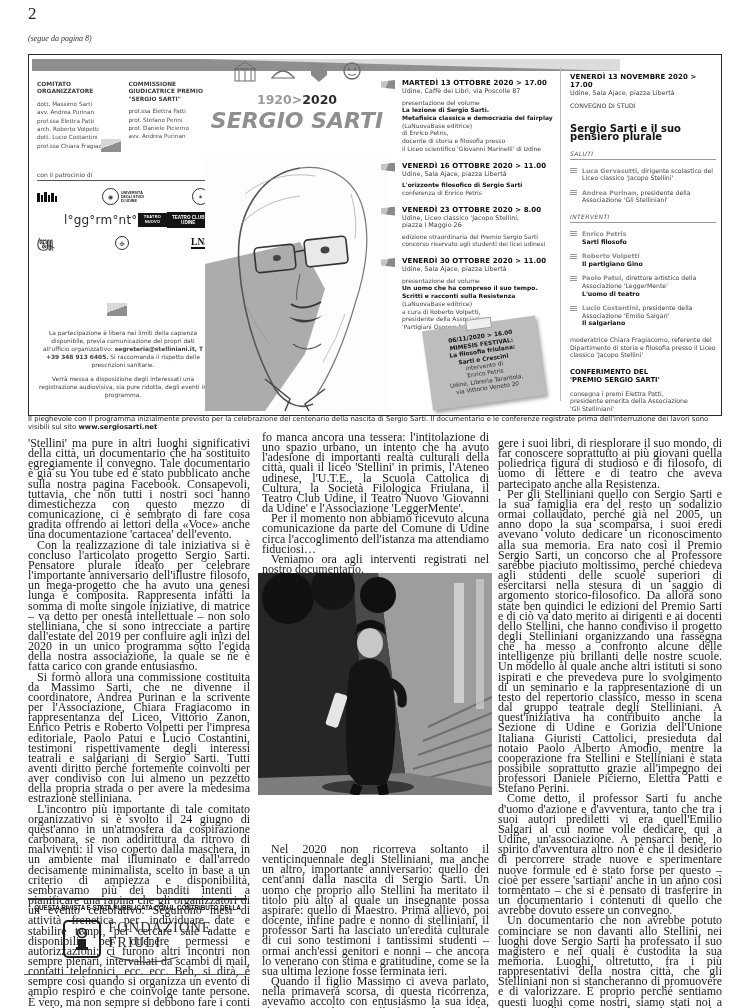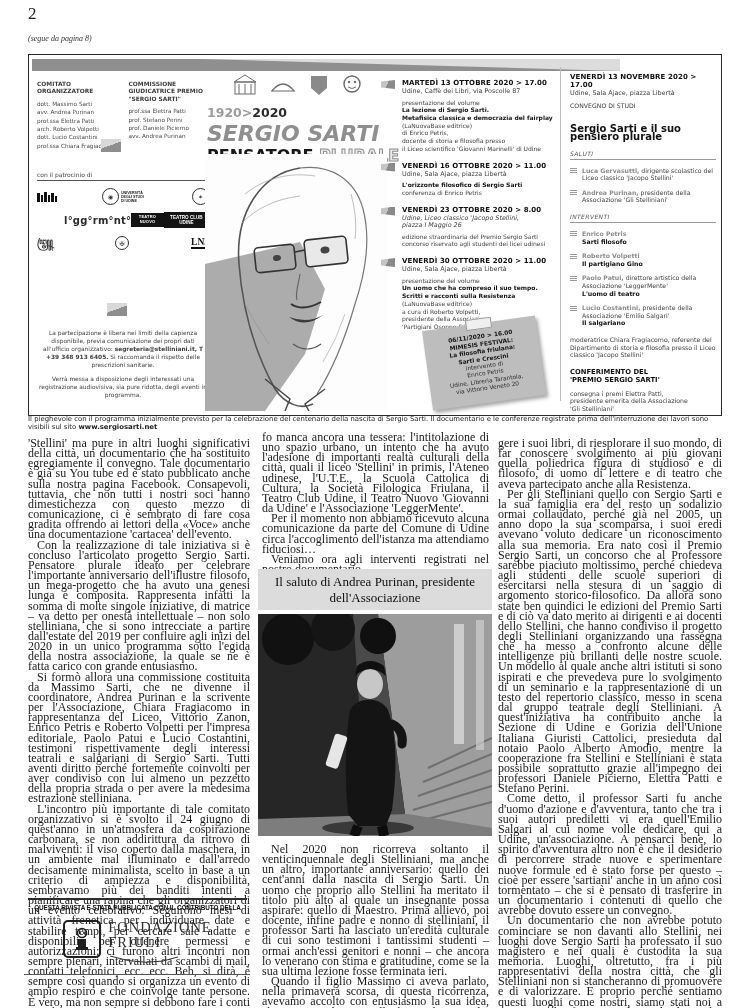--- a/index.html
+++ b/index.html
@@ -23,27 +23,27 @@
   .patlabel{font-size:6px;color:#444;padding-bottom:2px;border-bottom:1px solid #555;}
   .logorow{display:flex;align-items:center;justify-content:space-between;margin-top:7px;}
   .lg{display:flex;flex-direction:column;align-items:center;justify-content:center;color:#3a3a3a;}
   .lgbox{background:#141414;color:#fff;font-size:4px;line-height:4.6px;padding:2px 3px;text-align:center;
          font-family:"Liberation Sans",sans-serif;font-weight:bold;letter-spacing:.2px;}
   .lgframe{border:1.5px solid #141414;color:#141414;font-size:4.6px;line-height:5px;padding:2px 3px;text-align:center;
          font-family:"Liberation Sans",sans-serif;font-weight:bold;}
   .seal{width:15px;height:15px;border:1.6px solid #2d2d2d;border-radius:50%;display:flex;align-items:center;justify-content:center;font-size:6px;color:#2d2d2d;}
   .figures{display:flex;gap:1px;align-items:flex-end;height:10px;}
   .figures i{width:2.5px;background:#101010;display:block;}
-  .leggermente{font-size:10px;font-weight:bold;color:#2b2b2b;letter-spacing:.2px;font-family:"DejaVu Sans",sans-serif;padding-left:27px;}
+  .leggermente{font-size:12px;font-weight:normal;color:#2b2b2b;letter-spacing:.2px;font-family:"DejaVu Sans",sans-serif;padding-left:27px;}
   .ln3{font-size:9.5px;font-weight:bold;color:#111;font-family:"Liberation Serif",serif;border-bottom:2px solid #111;line-height:10px;}
   .unitext{font-size:3.6px;line-height:4px;font-weight:bold;text-align:left;margin-left:2px;color:#1c1c1c;font-family:"Liberation Sans",sans-serif;}
   .participation{position:absolute;left:9px;top:274px;width:170px;font-size:5.9px;line-height:8px;text-align:center;color:#3f3f3f;font-family:"DejaVu Sans",sans-serif;}
   .participation .p2{margin-top:6px;}
   
-  .centerTop{position:absolute;left:178px;top:15px;width:180px;text-align:left;}
+  .centerTop{position:absolute;left:178px;top:2px;width:180px;text-align:center;}
   .toplogos{display:flex;justify-content:center;gap:12px;height:30px;align-items:center;}
   .years{margin-top:5px;font-size:12.5px;font-family:"DejaVu Sans",sans-serif;}
   .years .gy{color:#9b9b9b;font-weight:600;}
   .years .bk{color:#2c2c2c;font-weight:bold;}
   .bigtitle{margin-top:1px;font-size:22px;font-style:italic;font-weight:900;color:#8f8f8f;letter-spacing:0;
             font-family:"DejaVu Sans",sans-serif;white-space:nowrap;}
   .subtitle{margin-top:0px;font-size:16px;font-weight:900;font-family:"DejaVu Sans",sans-serif;white-space:nowrap;}
   .subtitle .solid{color:#181818;}
   .subtitle .outline{color:#ececec;-webkit-text-stroke:1px #8f8f8f;text-shadow:0 0 0.5px #8f8f8f;}
   .portrait{position:absolute;left:176px;top:99px;}
@@ -208,21 +208,20 @@
           </svg>
         <svg width="20" height="24">
             <circle cx="10" cy="11" r="8" fill="none" stroke="#6d6d6d" stroke-width="1.4"></circle>
             <circle cx="7" cy="9" r="1.2" fill="#6d6d6d"></circle>
             <circle cx="13" cy="9" r="1.2" fill="#6d6d6d"></circle>
             <path d="M6,14 Q10,17 14,14" fill="none" stroke="#6d6d6d"></path>
           </svg>
       </div>
       <div class="years"><span class="gy">1920&gt;</span><span class="bk">2020</span></div>
       <div class="bigtitle">SERGIO SARTI</div>
-      <div class="subtitle"><span class="solid">PENSATORE</span> <span class="outline">PLURALE</span></div>
     </div>
 
     <svg class="portrait" width="182" height="257" viewBox="0 0 182 257">
       <rect width="182" height="257" fill="#fdfdfd"></rect>
       <polygon points="0,110 95,88 120,135 100,200 60,257 0,257" fill="#9e9e9e" opacity="0.85"></polygon>
       <path d="M95,14 C55,20 30,60 34,110 C37,150 48,195 70,235 C80,250 95,256 108,250" fill="none" stroke="#555" stroke-width="1.6"></path>
       <path d="M95,14 C125,10 150,25 158,55 C166,85 160,120 150,150 C140,185 128,215 112,240" fill="none" stroke="#777" stroke-width="1.2"></path>
       <path d="M40,40 C60,24 85,18 110,22 M36,70 C50,55 70,45 95,42 M146,40 C150,55 152,70 150,85" fill="none" stroke="#999" stroke-width="0.8" opacity="0.8"></path>
       <rect x="50" y="92" width="40" height="25" rx="4" fill="none" stroke="#333" stroke-width="1.6" transform="rotate(-6 70 104)"></rect>
       <rect x="100" y="84" width="42" height="27" rx="4" fill="#e9e9e9" stroke="#333" stroke-width="1.6" transform="rotate(-6 121 97)"></rect>
@@ -257,21 +256,21 @@
         <div class="edate">VENERDÌ 16 OTTOBRE 2020 &gt; 11.00</div>
         <div class="eplace">Udine, Sala Ajace, piazza Libertà</div>
         <div class="edetails" data-list="poster.events.1.details">
             <div class="b">L'orizzonte filosofico di Sergio Sarti</div>
             <div>conferenza di Enrico Petris</div>
           </div>
       </div>
       <div class="event">
         <span class="flagicon"></span>
         <div class="edate">VENERDÌ 23 OTTOBRE 2020 &gt; 8.00</div>
-        <div class="eplace" style="width:130px;font-style:italic;">Udine, Liceo classico 'Jacopo Stellini, piazza I Maggio 26</div>
+        <div class="eplace" style="width:130px;">Udine, Liceo classico 'Jacopo Stellini, piazza I Maggio 26</div>
         <div class="edetails" data-list="poster.events.2.details">
             <div>edizione straordinaria del Premio Sergio Sarti</div>
             <div>concorso riservato agli studenti dei licei udinesi</div>
           </div>
       </div>
       <div class="event">
         <span class="flagicon"></span>
         <div class="edate">VENERDÌ 30 OTTOBRE 2020 &gt; 11.00</div>
         <div class="eplace">Udine, Sala Ajace, piazza Libertà</div>
         <div class="edetails" data-list="poster.events.3.details">
@@ -336,21 +335,20 @@
   <div class="acol firstflow col2top">
     <div data-list="article.col2_top">
         <div class="par">fo manca ancora una tessera: l'intitolazione di uno spazio urbano, un intento che ha avuto l'adesione di importanti realtà culturali della città, quali il liceo 'Stellini' in primis, l'Ateneo udinese, l'U.T.E., la Scuola Cattolica di Cultura, la Società Filologica Friulana, il Teatro Club Udine, il Teatro Nuovo 'Giovanni da Udine' e l'Associazione 'LeggerMente'.</div>
         <div class="par">Per il momento non abbiamo ricevuto alcuna comunicazione da parte del Comune di Udine circa l'accoglimento dell'istanza ma attendiamo fiduciosi…</div>
         <div class="par">Veniamo ora agli interventi registrati nel nostro documentario.</div>
       </div>
     <div class="signature">Gorizia Patti</div>
   </div>
 
   <div class="pbox">
-    <div class="pbox-header">Il saluto di Andrea Purinan, presidente dell'Associazione</div>
     <div class="pbox-photo">
       <svg width="234" height="222" viewBox="0 0 234 222">
         <rect width="234" height="222" fill="#262626"></rect>
         <polygon points="120,0 234,0 234,222 150,222" fill="#9d9d9d"></polygon>
         <polygon points="120,0 150,222 110,222 95,0" fill="#4a4a4a"></polygon>
         <g stroke="#6f6f6f" stroke-width="2">
           <line x1="150" y1="210" x2="234" y2="188"></line>
             <line x1="155" y1="196" x2="234" y2="172"></line>
           <line x1="160" y1="182" x2="234" y2="156"></line>
             <line x1="165" y1="168" x2="234" y2="140"></line>
@@ -372,21 +370,21 @@
       </svg>
     </div>
   </div>
 
   <div class="acol col2bottom" data-list="article.col2_bottom">
       <div class="par">Nel 2020 non ricorreva soltanto il venticinquennale degli Stelliniani, ma anche un altro, importante anniversario: quello dei cent'anni dalla nascita di Sergio Sarti. Un uomo che proprio allo Stellini ha meritato il titolo più alto al quale un insegnante possa aspirare: quello di Maestro. Prima allievo, poi docente, infine padre e nonno di stelliniani, il professor Sarti ha lasciato un'eredità culturale di cui sono testimoni i tantissimi studenti – ormai anch'essi genitori e nonni – che ancora lo venerano con stima e gratitudine, come se la sua ultima lezione fosse terminata ieri.</div>
       <div class="par">Quando il figlio Massimo ci aveva parlato, nella primavera scorsa, di questa ricorrenza, avevamo accolto con entusiasmo la sua idea, che non era soltanto quella di ricordare uno dei personaggi più eminenti del Novecento friulano, ma di rileg-</div>
     </div>
 
   <div class="acol firstflow col3" data-list="article.col3">
-      <div class="par">gere i suoi libri, di riesplorare il suo mondo, di far conoscere svolgimento ai più giovani quella poliedrica figura di studioso e di filosofo, di uomo di lettere e di teatro che aveva partecipato anche alla Resistenza.</div>
+      <div class="par">gere i suoi libri, di riesplorare il suo mondo, di far conoscere soprattutto ai più giovani quella poliedrica figura di studioso e di filosofo, di uomo di lettere e di teatro che aveva partecipato anche alla Resistenza.</div>
       <div class="par">Per gli Stelliniani quello con Sergio Sarti e la sua famiglia era del resto un sodalizio ormai collaudato, perché già nel 2005, un anno dopo la sua scomparsa, i suoi eredi avevano voluto dedicare un riconoscimento alla sua memoria. Era nato così il Premio Sergio Sarti, un concorso che al Professore sarebbe piaciuto moltissimo, perché chiedeva agli studenti delle scuole superiori di esercitarsi nella stesura di un saggio di argomento storico-filosofico. Da allora sono state ben quindici le edizioni del Premio Sarti e di ciò va dato merito ai dirigenti e ai docenti dello Stellini, che hanno condiviso il progetto degli Stelliniani organizzando una rassegna che ha messo a confronto alcune delle intelligenze più brillanti delle nostre scuole. Un modello al quale anche altri istituti si sono ispirati e che prevedeva pure lo svolgimento di un seminario e la rappresentazione di un testo del repertorio classico, messo in scena dal gruppo teatrale degli Stelliniani. A quest'iniziativa ha contribuito anche la Sezione di Udine e Gorizia dell'Unione Italiana Giuristi Cattolici, presieduta dal notaio Paolo Alberto Amodio, mentre la cooperazione fra Stellini e Stelliniani è stata possibile soprattutto grazie all'impegno dei professori Daniele Picierno, Elettra Patti e Stefano Perini.</div>
       <div class="par">Come detto, il professor Sarti fu anche d'uomo d'azione e d'avventura, tanto che tra i suoi autori prediletti vi era quell'Emilio Salgari al cui nome volle dedicare, qui a Udine, un'associazione. A pensarci bene, lo spirito d'avventura altro non è che il desiderio di percorrere strade nuove e sperimentare nuove formule ed è stato forse per questo – cioè per essere 'sartiani' anche in un anno così tormentato – che si è pensato di trasferire in un documentario i contenuti di quello che avrebbe dovuto essere un convegno.</div>
       <div class="par">Un documentario che non avrebbe potuto cominciare se non davanti allo Stellini, nei luoghi dove Sergio Sarti ha professato il suo magistero e nei quali è custodita la sua memoria. Luoghi, oltretutto, fra i più rappresentativi della nostra città, che gli Stelliniani non si stancheranno di promuovere e di valorizzare. E proprio perché sentiamo questi luoghi come nostri, siamo stati noi a suggerire che fosse intitolato ad Alessandro Vigevani, il 'preside umanista', il lungoroggia verso la Madonna della Grazie e a sostenere che questo liceo andasse considerato un monumento cittadino sia per la storia che vi è trascorsa, sia per la sua funzione prospettica rispetto a Piazza I Maggio: quel Giardin Grande che è anch'esso un patrimonio da recuperare. E siamo stati ancora noi a chiedere, assieme a numerose altre istituzioni culturali, che Udine voglia dedicare a Sergio Sarti uno spazio pubblico, il più possibile vicino al suo liceo.</div>
       <div class="par">Ma questa sarà la storia di domani. Adesso lasciamo che il 'pensatore plurale' rinasca, cent'anni dopo, nelle analisi dei suoi studiosi e nei ricordi dei suoi discepoli.</div>
     </div>
 
   <div class="frule1"></div>
   <div class="fnote">QUESTA RIVISTA È STATA PUBBLICATA CON IL CONTRIBUTO DELLA</div>
   <div class="flogo">
     <div class="fbox">

